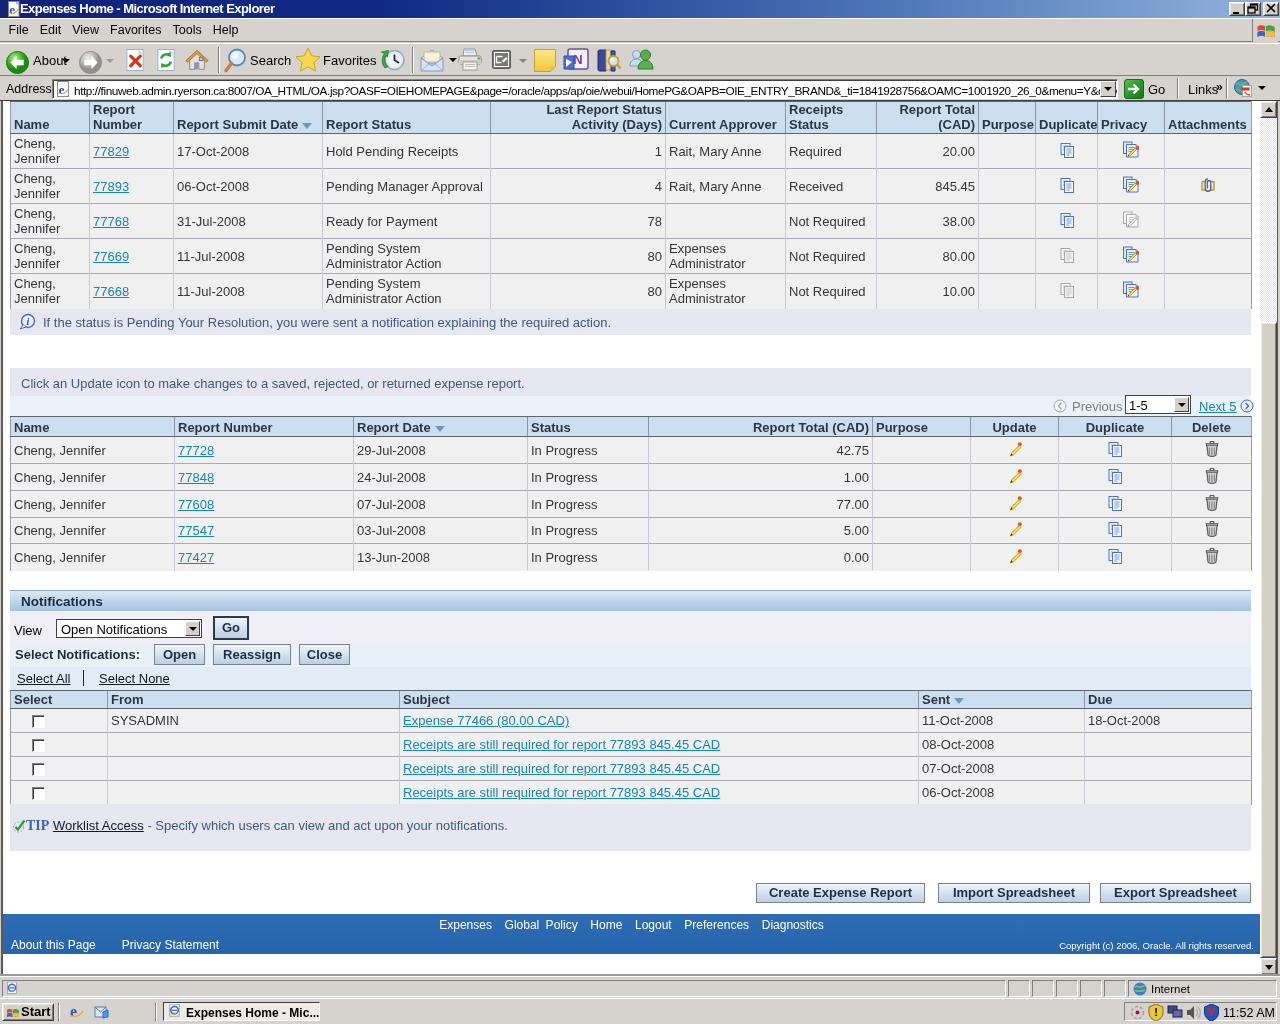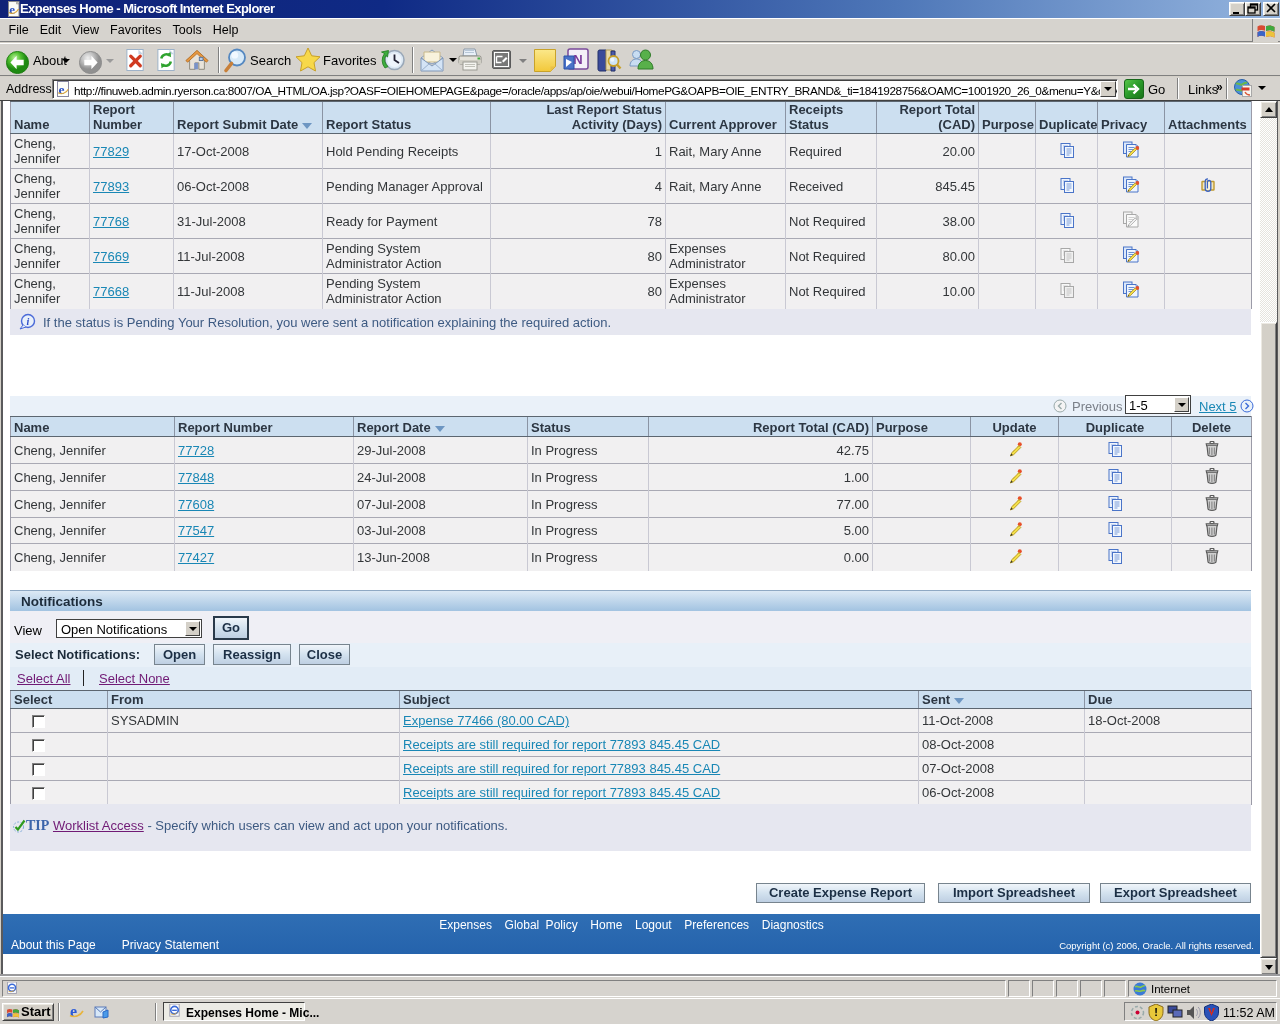--- a/index.html
+++ b/index.html
@@ -26,37 +26,37 @@
 #sthumb{left:0;top:221px;width:17px;height:636px;background:#D4D0C8;border:1px solid;border-color:#fff #404040 #404040 #fff;box-shadow:inset 1px 1px 0 #ece9e2,inset -1px -1px 0 #808080}
 
 table.ot{border-collapse:collapse;table-layout:fixed;position:absolute}
 .ot th{background:#CCDFF0;color:#2C3642;font-weight:bold;font-size:13px;text-align:left;vertical-align:bottom;padding:0 3px 1px 3px;border-left:1px solid #8A94A4;border-top:1px solid #5C6670;border-bottom:1px solid #5C6670}
 .ot td{background:#F1F0F1;font-size:13px;color:#333639;padding:0 3px;border-left:1px solid #C9C9D3;border-top:1px solid #A9A9B4;vertical-align:middle}
 .ot tr>*:first-child{border-left:1px solid #9B9BA8}
 .ot tr>*:last-child{border-right:1px solid #9B9BA8}
 .ot .r{text-align:right}
 .ot .c{text-align:center}
 a.lk{color:#1987B5;text-decoration:underline}
-a.tlk{color:#701a75}
+a.tlk{color:#0f172a}
 .tipw b{color:#3C64AA;font-family:"Liberation Serif",serif;font-size:14px}
 .secbar{height:21px;background:linear-gradient(#dce9f5 0%,#c2d8ec 45%,#a2c3e1 100%);border-top:1px solid #8FA9C4;color:#1C2B3A;font-weight:bold;font-size:13.5px;padding:3px 0 0 11px}
 .lav{background:#E6E7F0}
 .subtxt{color:#3D5A82;font-size:13px}
 .sortarrow{display:inline-block;width:0;height:0;border-left:5px solid transparent;border-right:5px solid transparent;border-top:6px solid #6D96C2;vertical-align:middle;margin-left:4px}
 
 .obtn{display:inline-block;background:linear-gradient(#f0f5fa,#d3e2ef 50%,#becfe2);border:1px solid #77848E;color:#1C2F45;font-weight:bold;font-size:13px;text-align:center}
 
 #footer{left:0;top:813px;width:1257px;height:40px;background:linear-gradient(#2f6eb4,#2563ac);color:#fff}
 
 #statusbar{left:0;top:976px;width:1280px;height:22px;background:#D6D3CE;border-top:1px solid #fff;box-shadow:0 -2px 0 #9a9a9c}
 .spanel{position:absolute;top:3px;height:17px;border:1px solid;border-color:#808080 #fff #fff #808080}
 
 #taskbar{left:0;top:998px;width:1280px;height:26px;background:#D6D3CE;border-top:1px solid #fff}
 #startbtn{left:2px;top:4px;width:52px;height:18px;background:#D4D0C8;border:1px solid;border-color:#fff #404040 #404040 #fff;box-shadow:inset 1px 1px 0 #ece9e2,inset -1px -1px 0 #808080;font-weight:bold;font-size:13px}
-#taskbtn{left:163px;top:3px;width:142px;height:19px;background:#ECEBE5;border:1px solid;border-color:#404040 #fff #fff #404040;font-weight:bold;font-size:12px}
+#taskbtn{left:163px;top:3px;width:157px;height:19px;background:#ECEBE5;border:1px solid;border-color:#404040 #fff #fff #404040;font-weight:bold;font-size:12px}
 #tray{right:3px;top:3px;width:153px;height:19px;border:1px solid;border-color:#808080 #fff #fff #808080}
 </style></head><body>
 <svg width="0" height="0" style="position:absolute">
     <defs>
 <g id="dup-base">
         <rect x="1.5" y="1.5" width="9" height="11" rx="0.5"></rect>
         <rect x="5" y="4.5" width="9" height="11" rx="0.5"></rect>
       </g>
 <symbol id="i-dup" viewBox="0 0 16 16">
         <rect x="2" y="1.5" width="9" height="11" fill="#eef4fd" stroke="#4a74c8"></rect>
@@ -438,20 +438,23 @@
 
   <div class="abs lav" style="left:7px;top:208px;width:1241px;height:26px">
     <svg class="abs" style="left:8px;top:4px" width="18" height="18" viewBox="0 0 18 18">
           <circle cx="10" cy="8" r="6.5" fill="#e8f0fa" stroke="#4a6ad8" stroke-width="1.4"></circle>
           <path d="M5 12L2 16l6-2" fill="#e8f0fa" stroke="#4a6ad8"></path>
           <text x="10" y="11.5" text-anchor="middle" font-size="10" font-weight="bold" font-style="italic" fill="#2a4ac8" font-family="Liberation Serif">i</text>
         </svg>
     <div class="abs subtxt" style="left:33px;top:6px">If the status is Pending Your Resolution, you were sent a notification explaining the required action.</div>
   </div>
 
+  <div class="abs lav" style="left:7px;top:267px;width:1241px;height:28px">
+        <div class="abs subtxt" style="left:11px;top:8px">Click an Update icon to make changes to a saved, rejected, or returned expense report.</div>
+      </div>
   <div class="abs" style="left:7px;top:295px;width:1241px;height:20px;background:#EAF1F9">
     <svg class="abs" style="left:1043px;top:3px" width="14" height="14" viewBox="0 0 14 14">
           <circle cx="7" cy="7" r="6" fill="#f4f4f4" stroke="#9aa"></circle>
           <path d="M8.5 4L5.5 7l3 3" stroke="#9aa" fill="none" stroke-width="1.4"></path>
         </svg>
     <div class="abs" style="left:1062px;top:3px;color:#7a7f88">Previous</div>
     <div class="abs" style="left:1115px;top:-1px;width:66px;height:19px;background:#fff;border:1px solid #404040">
           <span style="position:absolute;left:3px;top:2px">1-5</span>
           <span class="abs" style="right:1px;top:1px;width:15px;height:15px;background:#D4D0C8;border:1px solid;border-color:#fff #404040 #404040 #fff">
             <span style="display:block;margin:5px auto 0;width:0;height:0;border-left:4px solid transparent;border-right:4px solid transparent;border-top:4px solid #000"></span>

